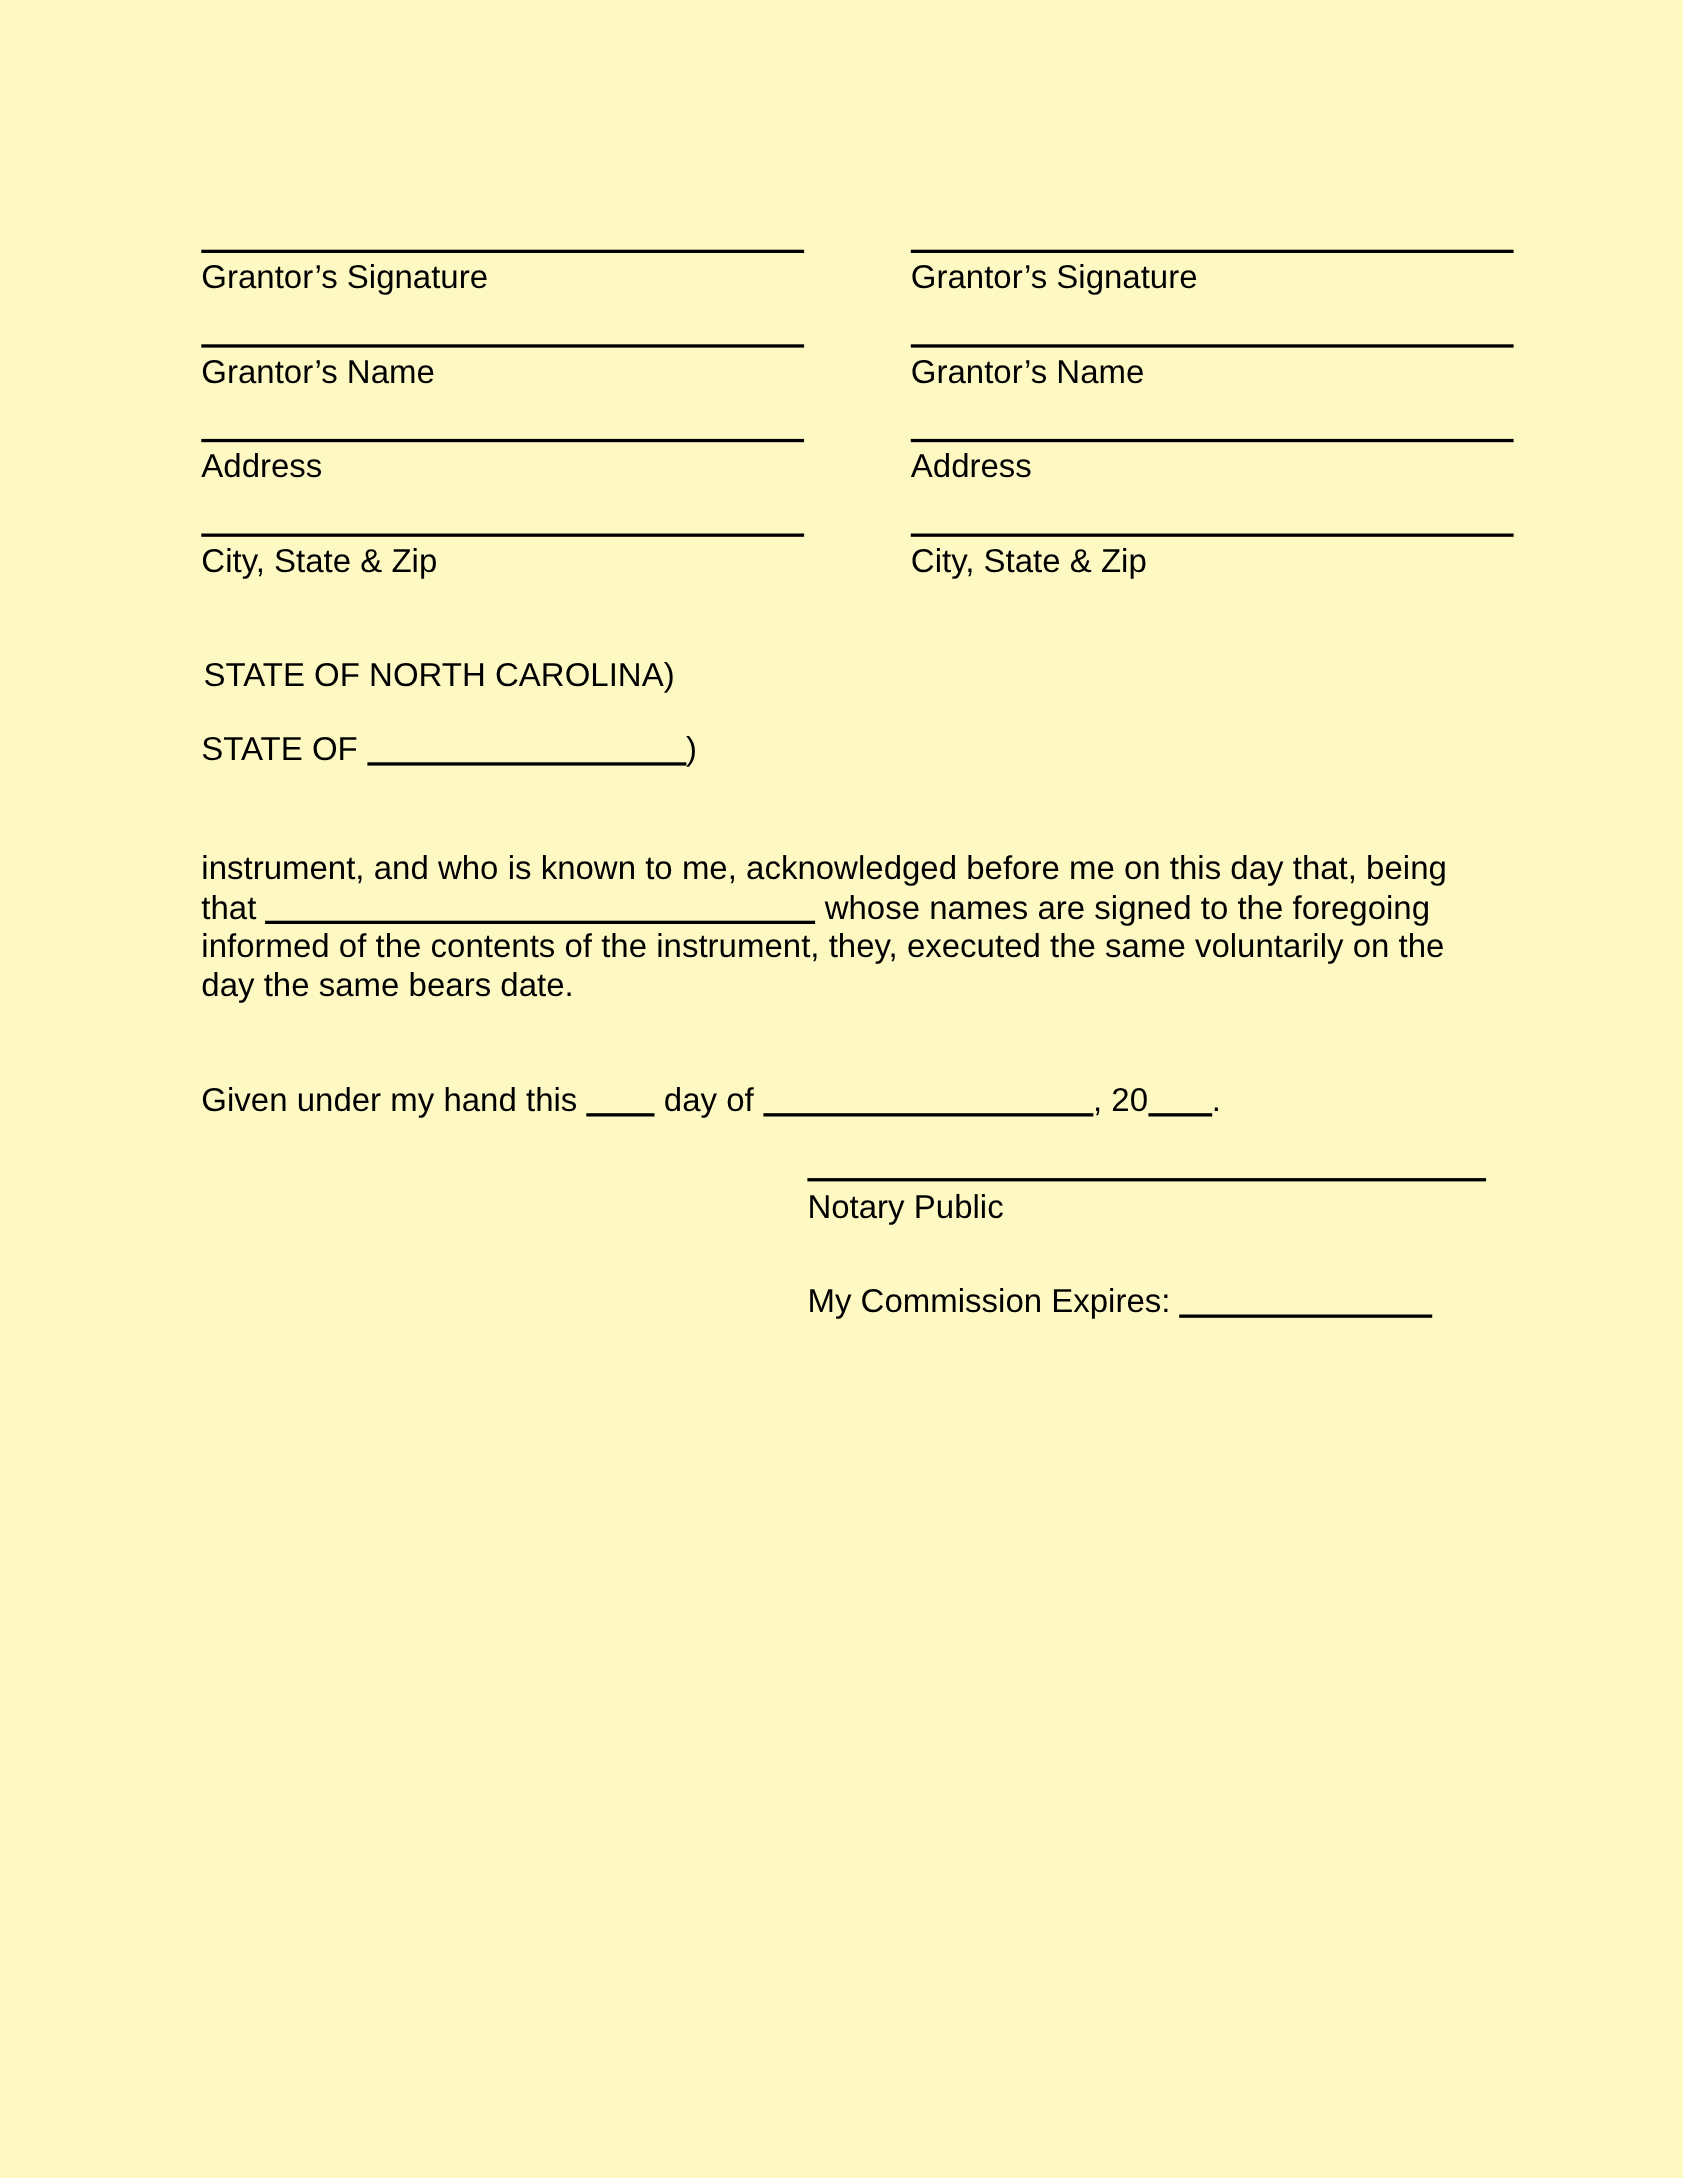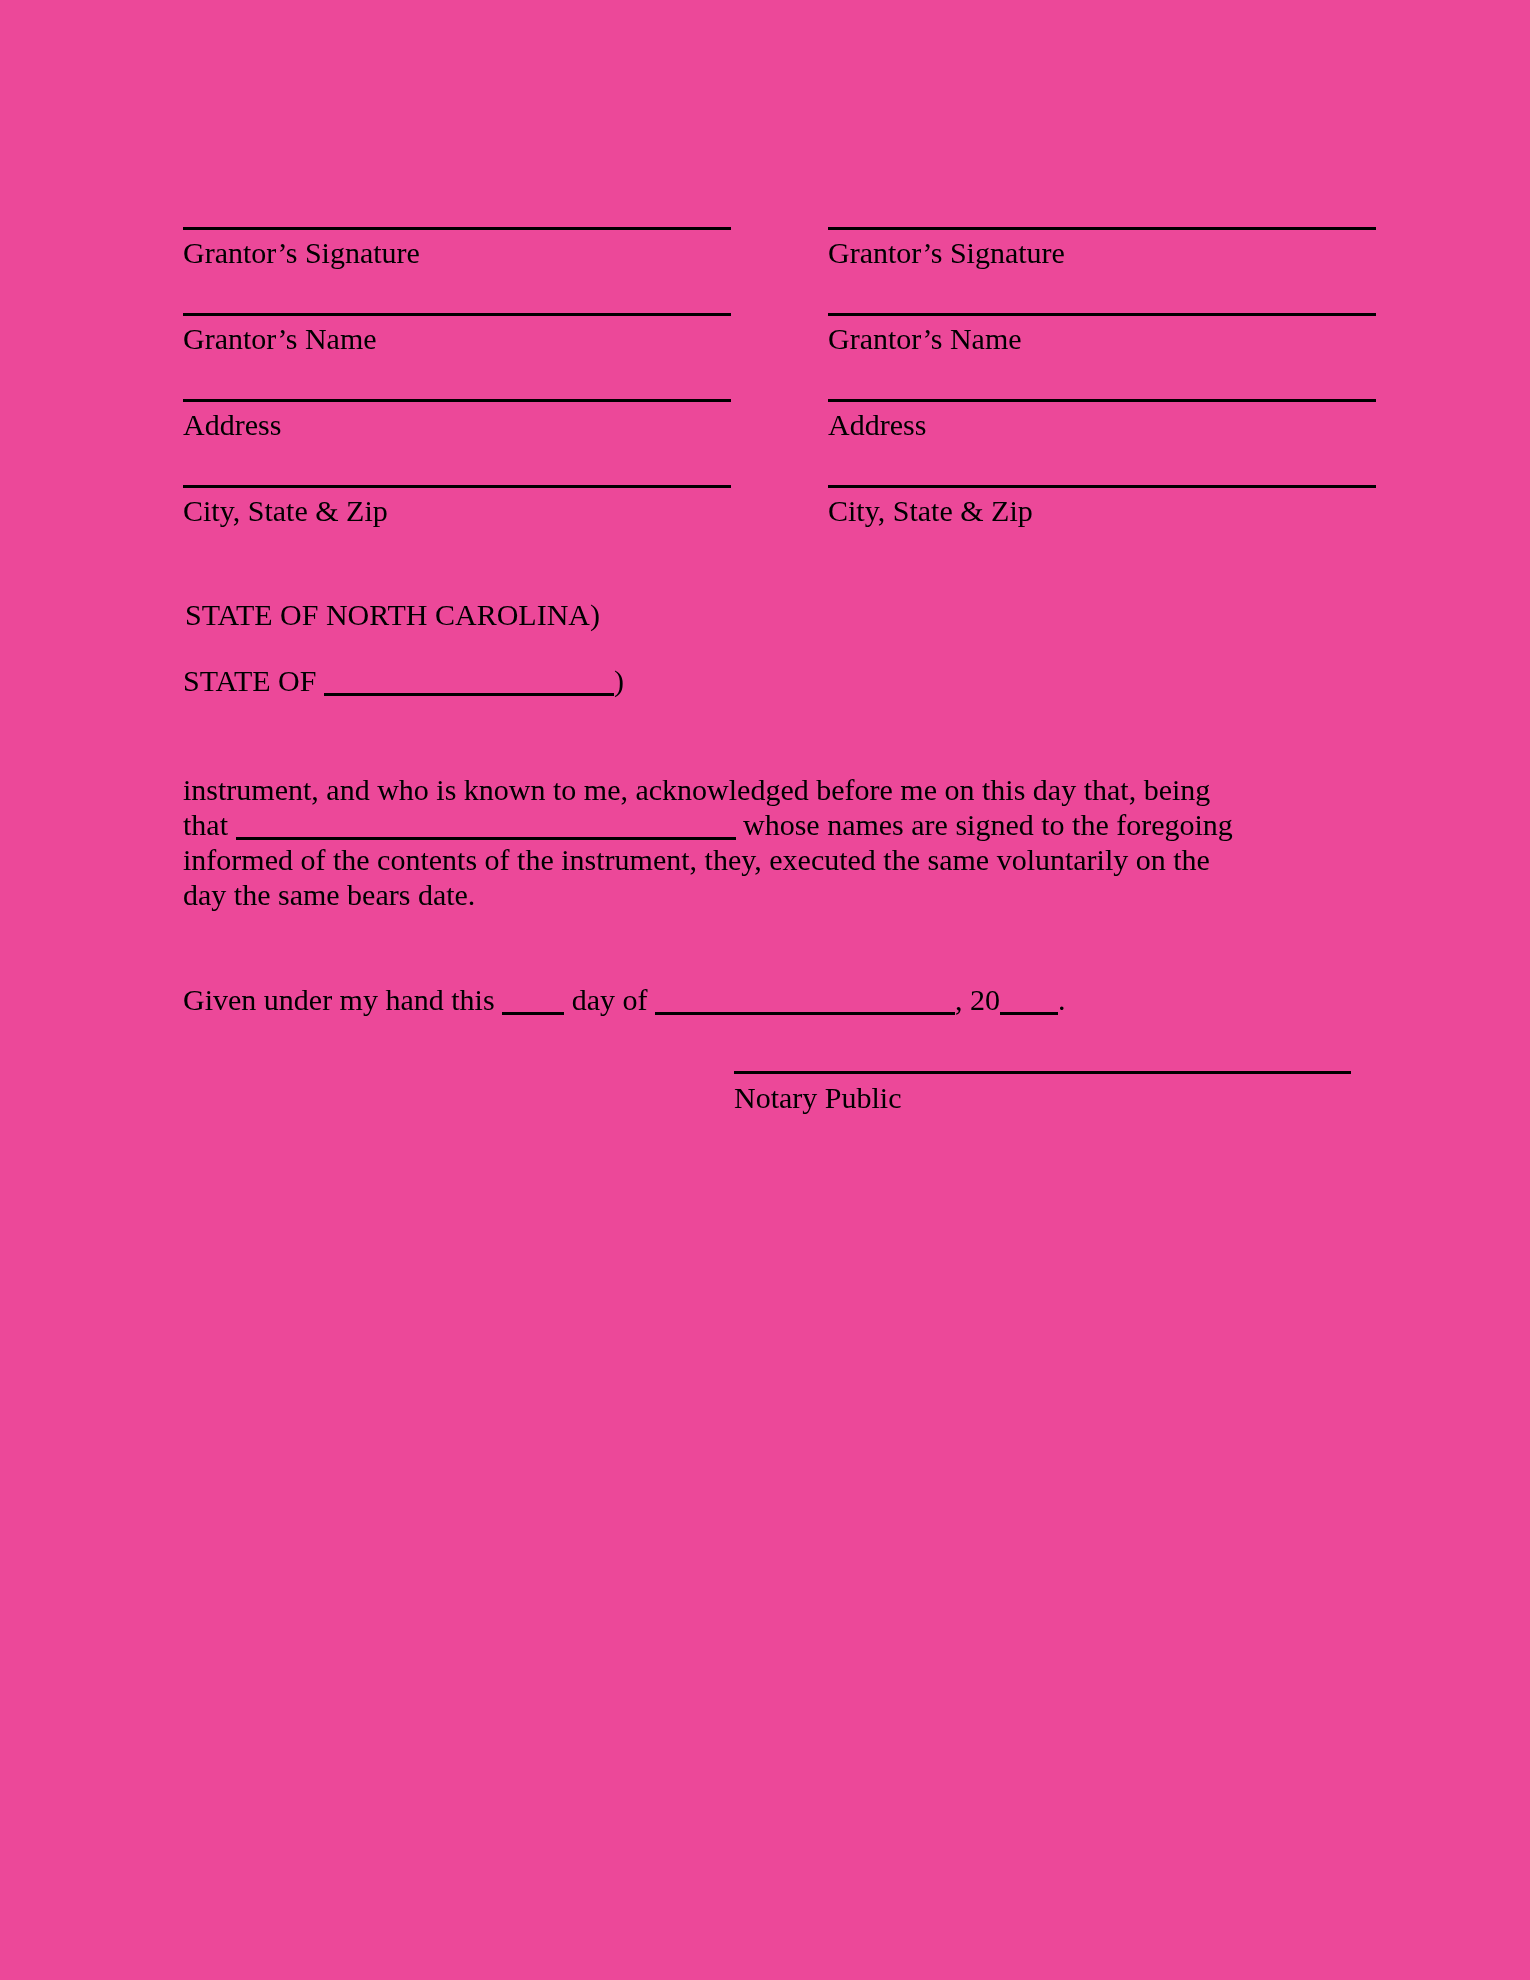--- a/index.html
+++ b/index.html
@@ -4,23 +4,23 @@
 <style>
   html, body {
     margin: 0;
     padding: 0;
     background: #ffffff;
   }
   .page {
     position: relative;
     width: 1530px;
     height: 1980px;
-    background: #ec4899;
+    background: #fef9c3;
     color: #000000;
-    font-family: Liberation Serif, serif;
+    font-family: Liberation Sans, sans-serif;
     font-size: 30px;
     line-height: 35px;
     overflow: hidden;
   }
   
   .sig-col {
     position: absolute;
     top: 227px;
     width: 548px;
   }
@@ -128,14 +128,15 @@
     <div class="tline"><span>that </span><span class="blank" style="width: 500px;"></span><span> whose names are signed to the foregoing</span></div>
     <div class="tline"><span>informed of the contents of the instrument, they, executed the same voluntarily on the</span></div>
     <div class="tline"><span>day the same bears date.</span></div>
   </div>
 
   <div class="given-line"><span>Given under my hand this </span><span class="blank" style="width: 62px;"></span><span> day of </span><span class="blank" style="width: 300px;"></span><span>, 20</span><span class="blank" style="width: 58px;"></span><span>.</span></div>
 
   <div class="notary-block">
     <span>Notary Public</span>
   </div>
+  <div class="commission-line"><span>My Commission Expires: </span><span class="blank" style="width: 230px;"></span></div>
 
 </div>
 
 </body></html>

